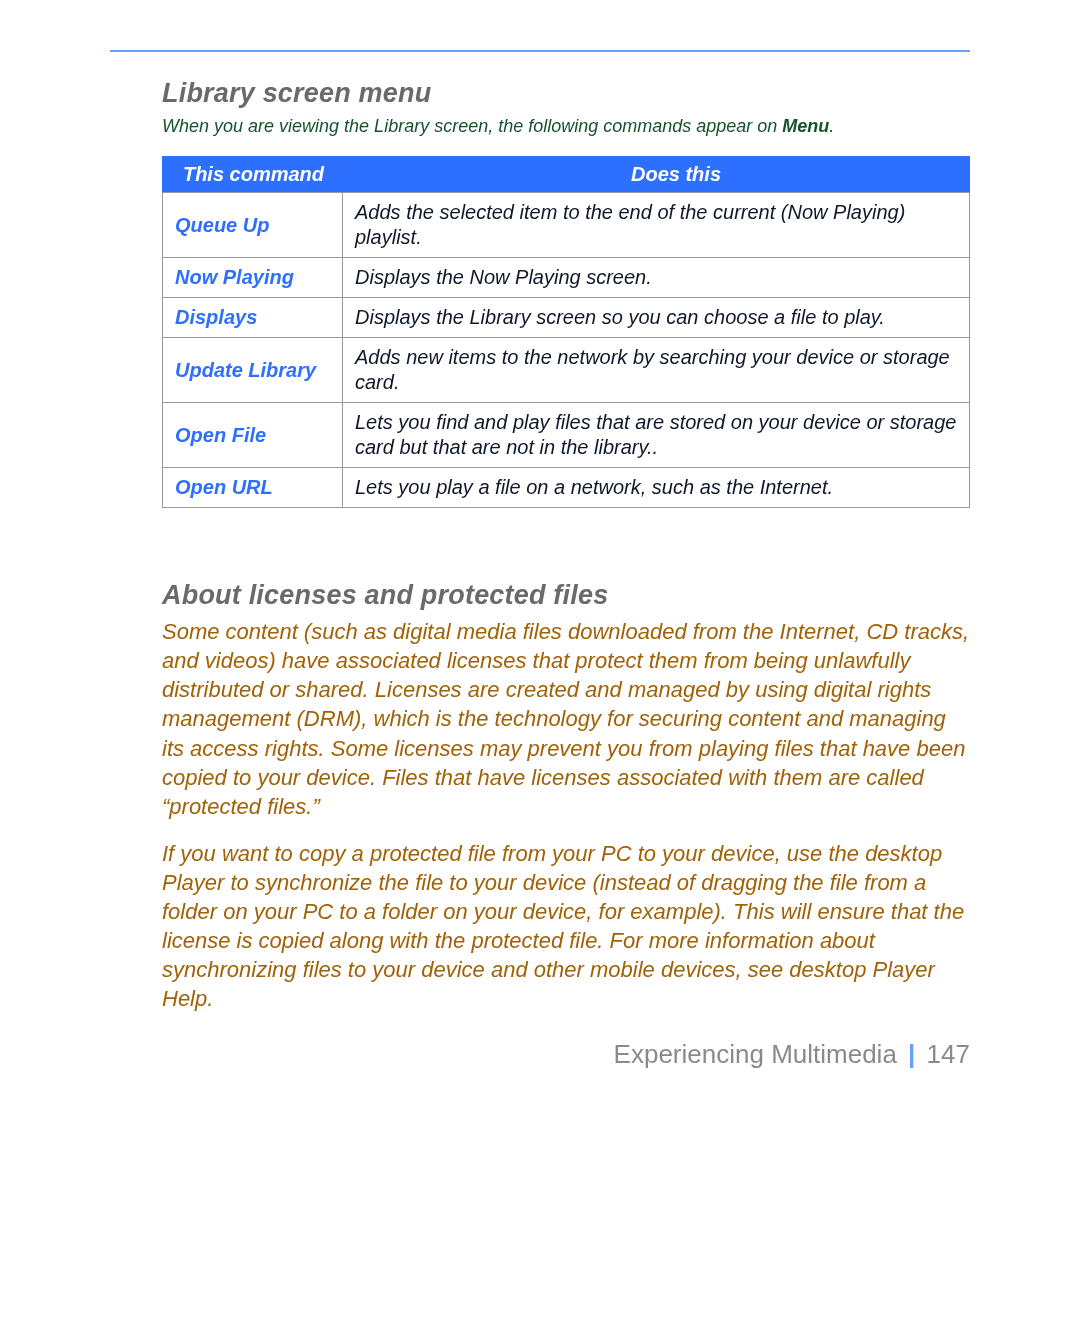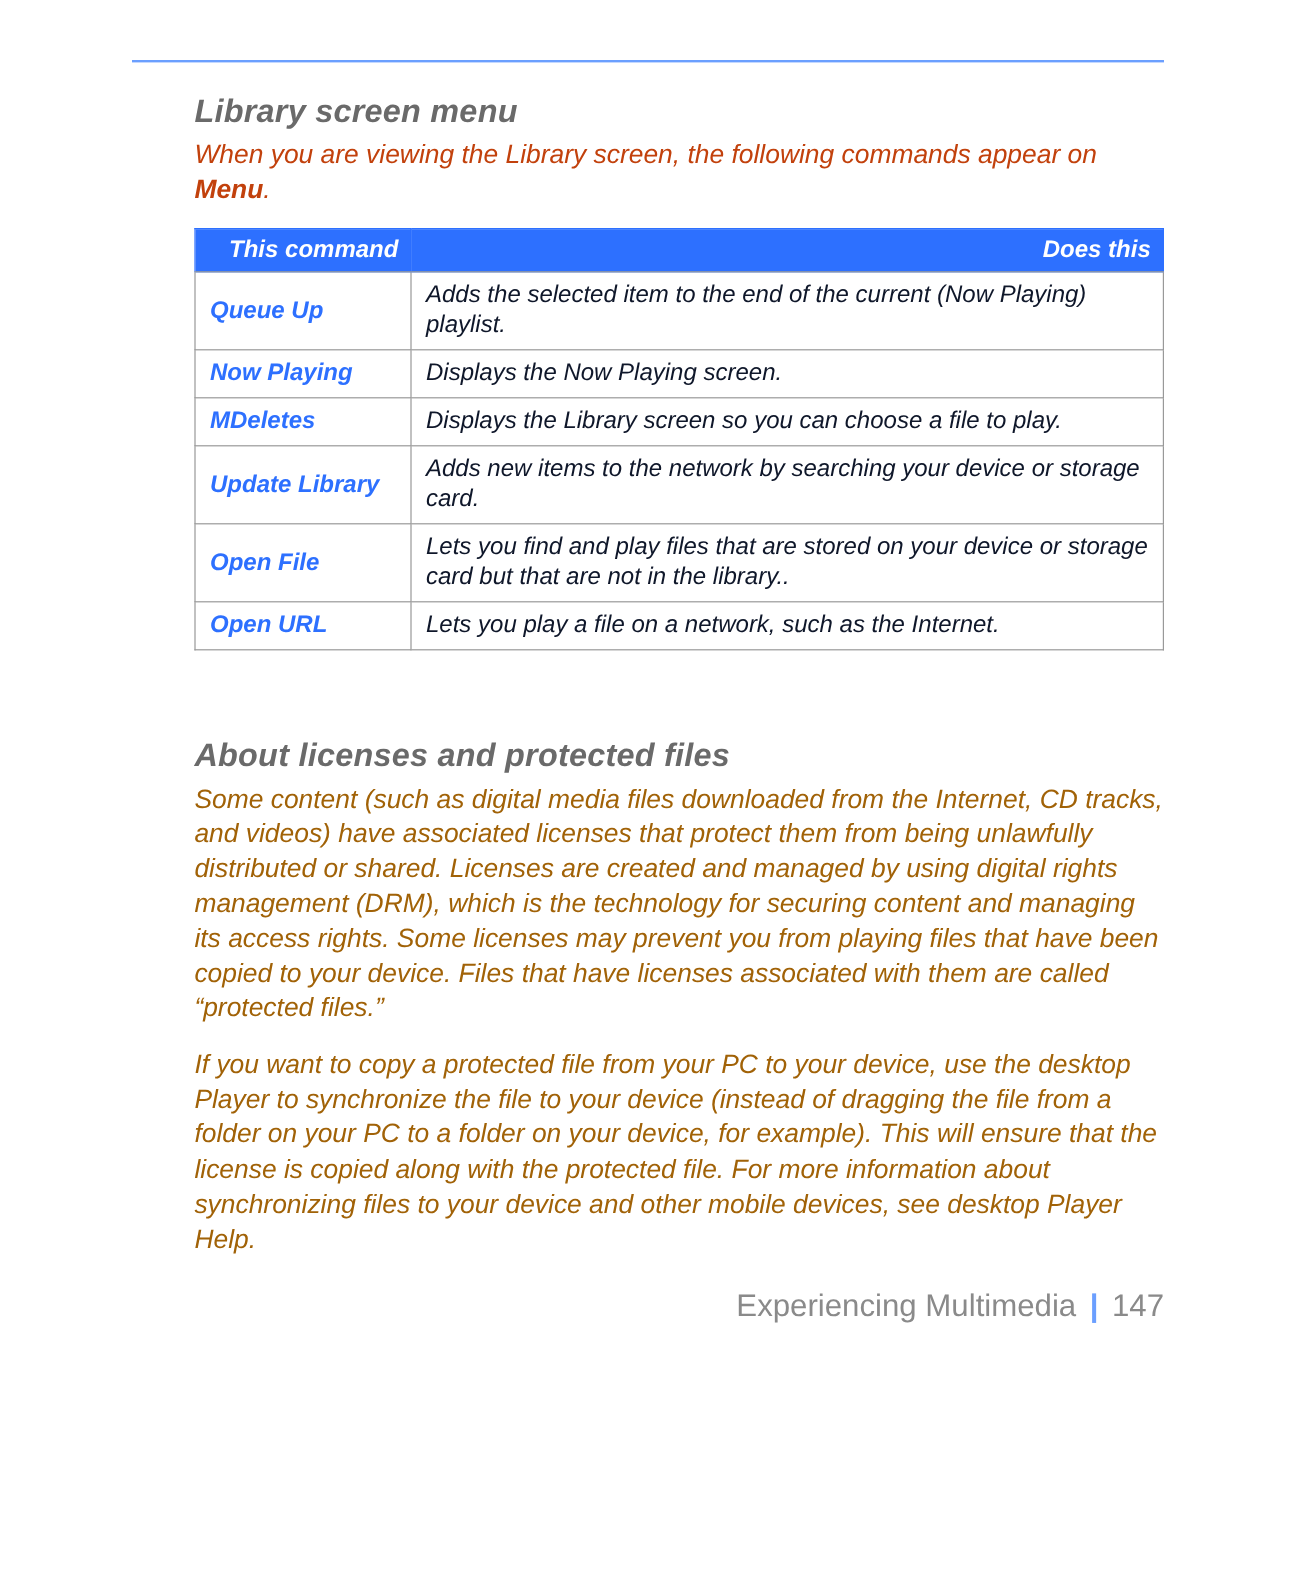--- a/index.html
+++ b/index.html
@@ -24,35 +24,35 @@
     font-style: italic;
   }
   h2.section-heading {
     font-size: 27px;
     font-weight: bold;
     color: #6a6a6a;
     margin: 0 0 6px 0;
     letter-spacing: 0.2px;
   }
   p.intro {
-    font-size: 22px;
+    font-size: 18px;
     line-height: 1.3;
-    color: #c2410c;
+    color: #14532d;
     margin: 0 0 18px 0;
   }
   p.intro .bold { font-weight: bold; }
   table.cmd-table {
     width: 100%;
     border-collapse: collapse;
     font-size: 20px;
   }
   table.cmd-table th {
     background: #2d70ff;
     color: #fff;
-    text-align: right;
+    text-align: center;
     font-weight: bold;
     padding: 6px 10px 6px 12px;
     border: 1px solid #999;
     border-top: 1px solid #2d70ff;
     border-left: 1px solid #2d70ff;
     border-right: 1px solid #2d70ff;
   }
   table.cmd-table th.col-cmd { width: 180px; }
   table.cmd-table th.col-does { padding-left: 50px; }
   table.cmd-table td {
@@ -112,21 +112,21 @@
       <tbody>
         <tr>
           <td class="cmd">Queue Up</td>
           <td class="desc">Adds the selected item to the end of the current (Now Playing) playlist.</td>
         </tr>
         <tr>
           <td class="cmd">Now Playing</td>
           <td class="desc">Displays the Now Playing screen.</td>
         </tr>
         <tr>
-          <td class="cmd">MDeletes</td>
+          <td class="cmd">Displays</td>
           <td class="desc">Displays the Library screen so you can choose a file to play.</td>
         </tr>
         <tr>
           <td class="cmd">Update Library</td>
           <td class="desc">Adds new items to the network by searching your device or storage card.</td>
         </tr>
         <tr>
           <td class="cmd">Open File</td>
           <td class="desc">Lets you find and play files that are stored on your device or storage card but that are not in the library..</td>
         </tr>

